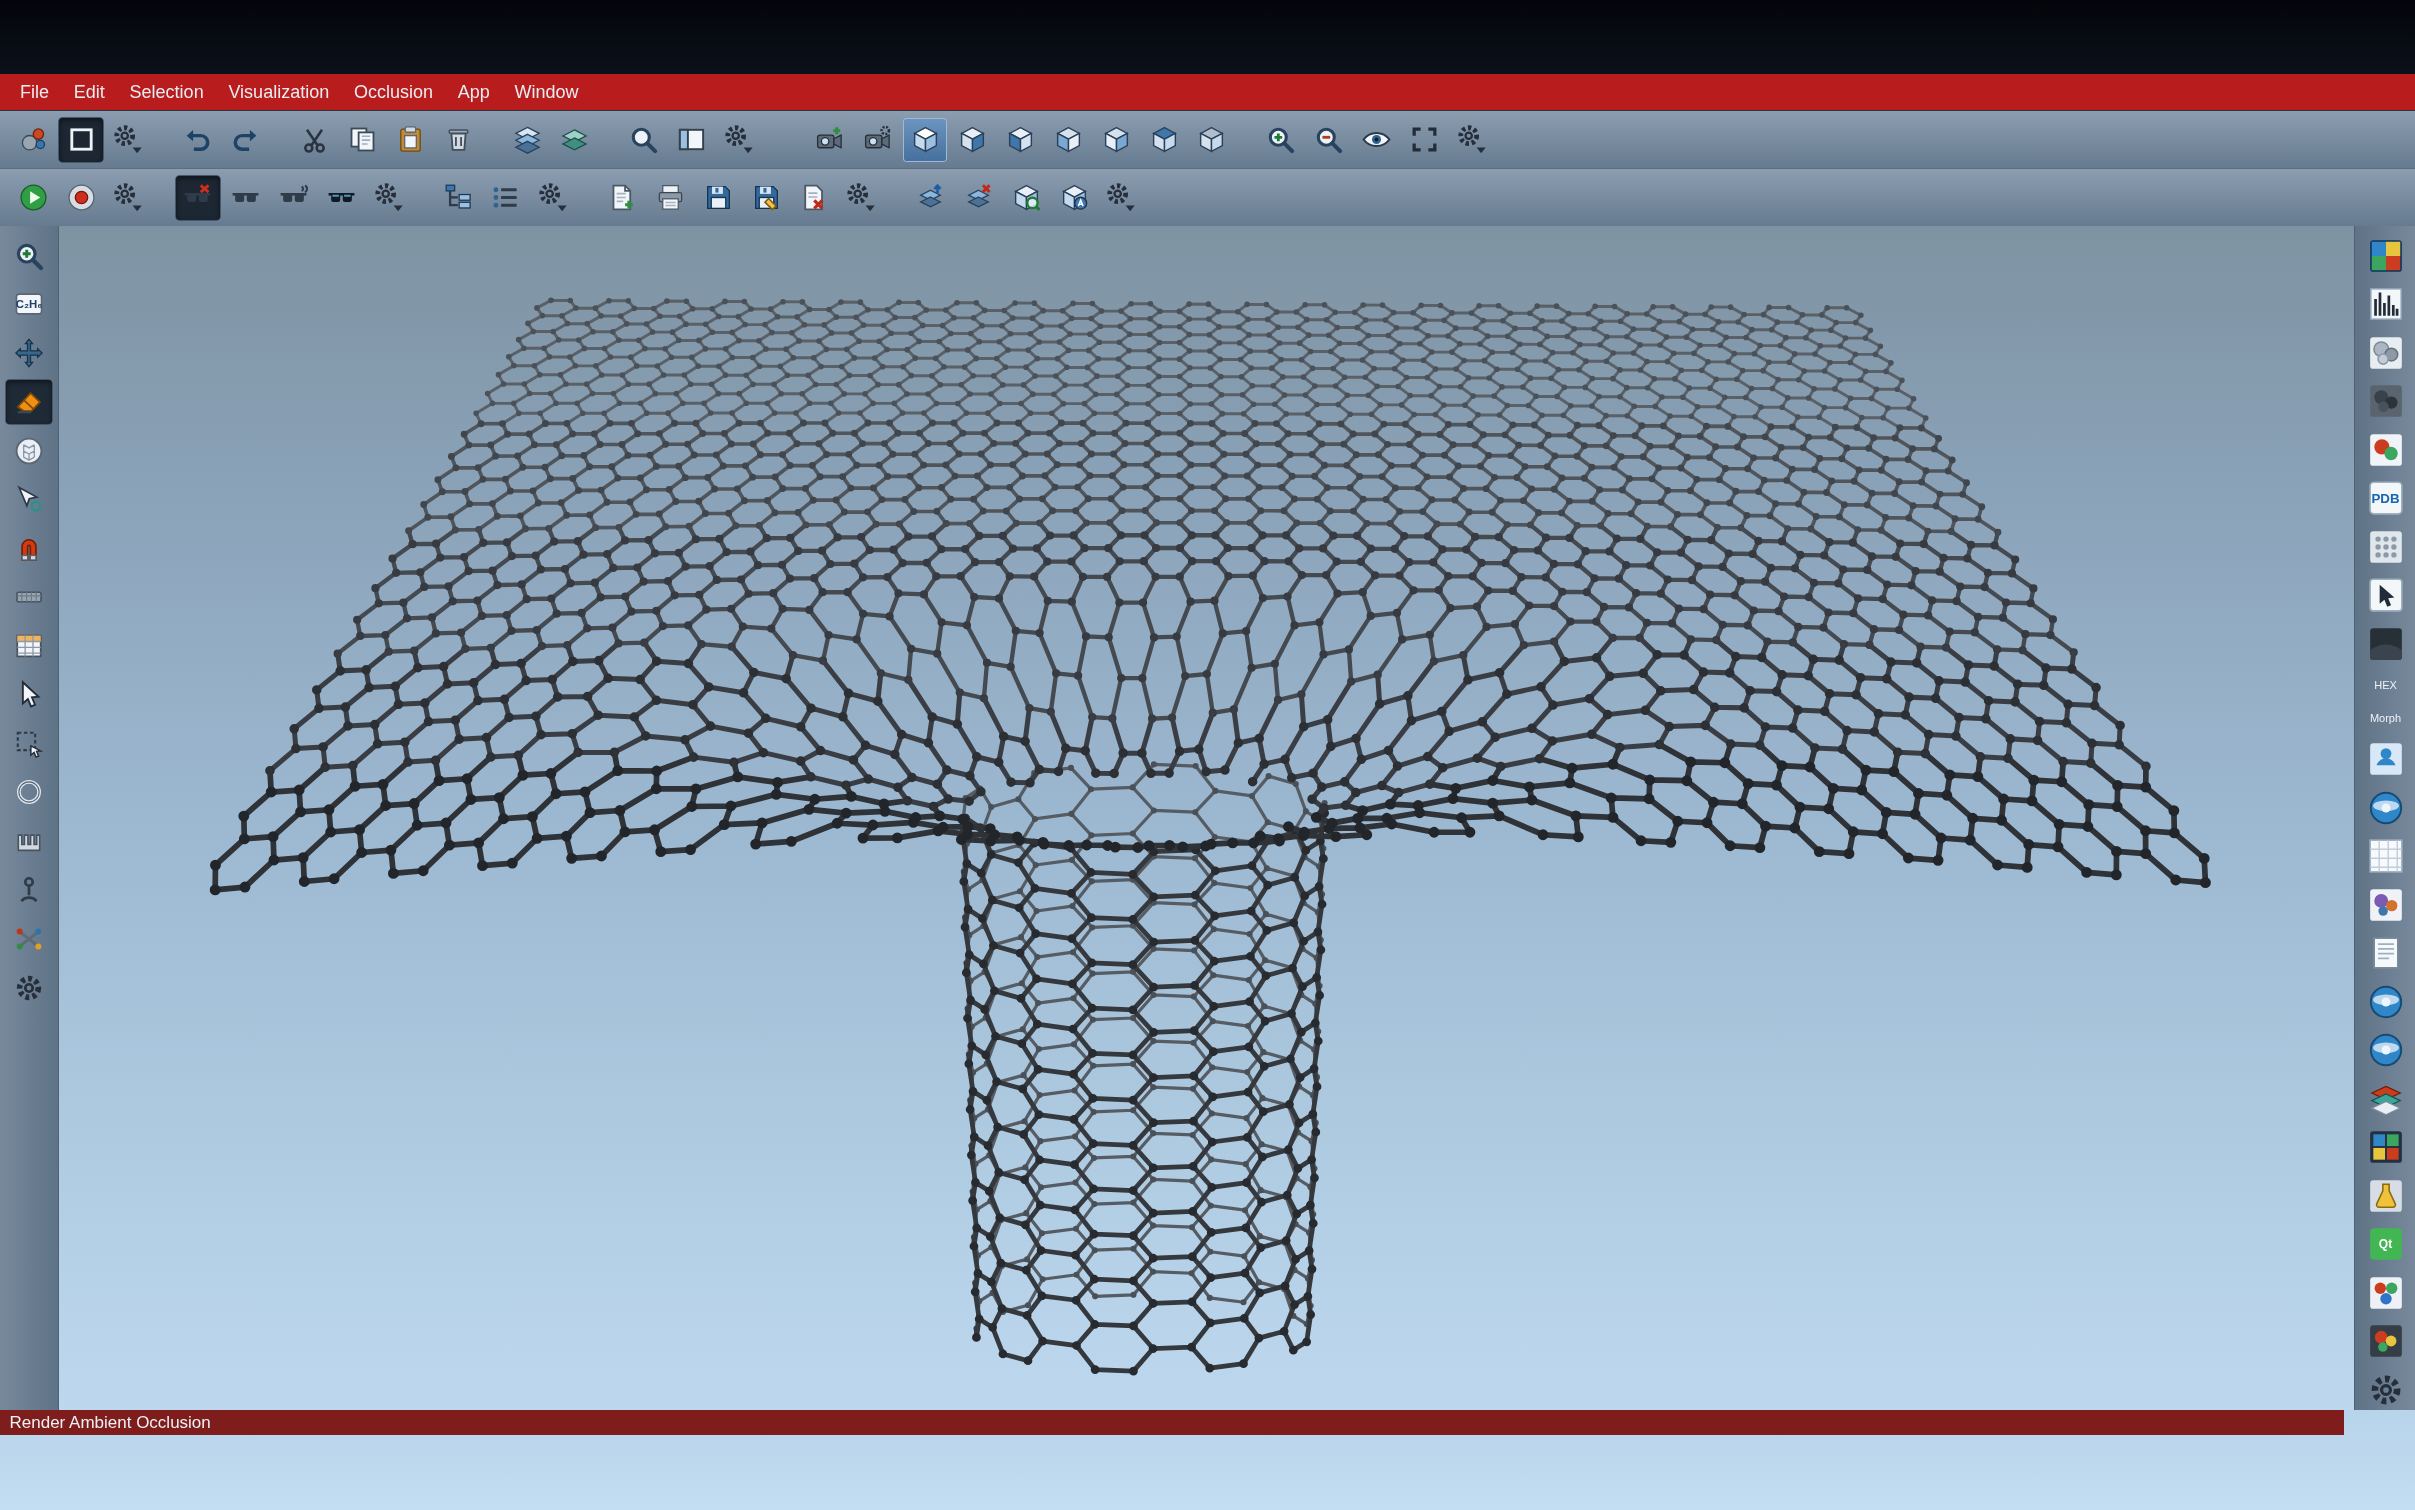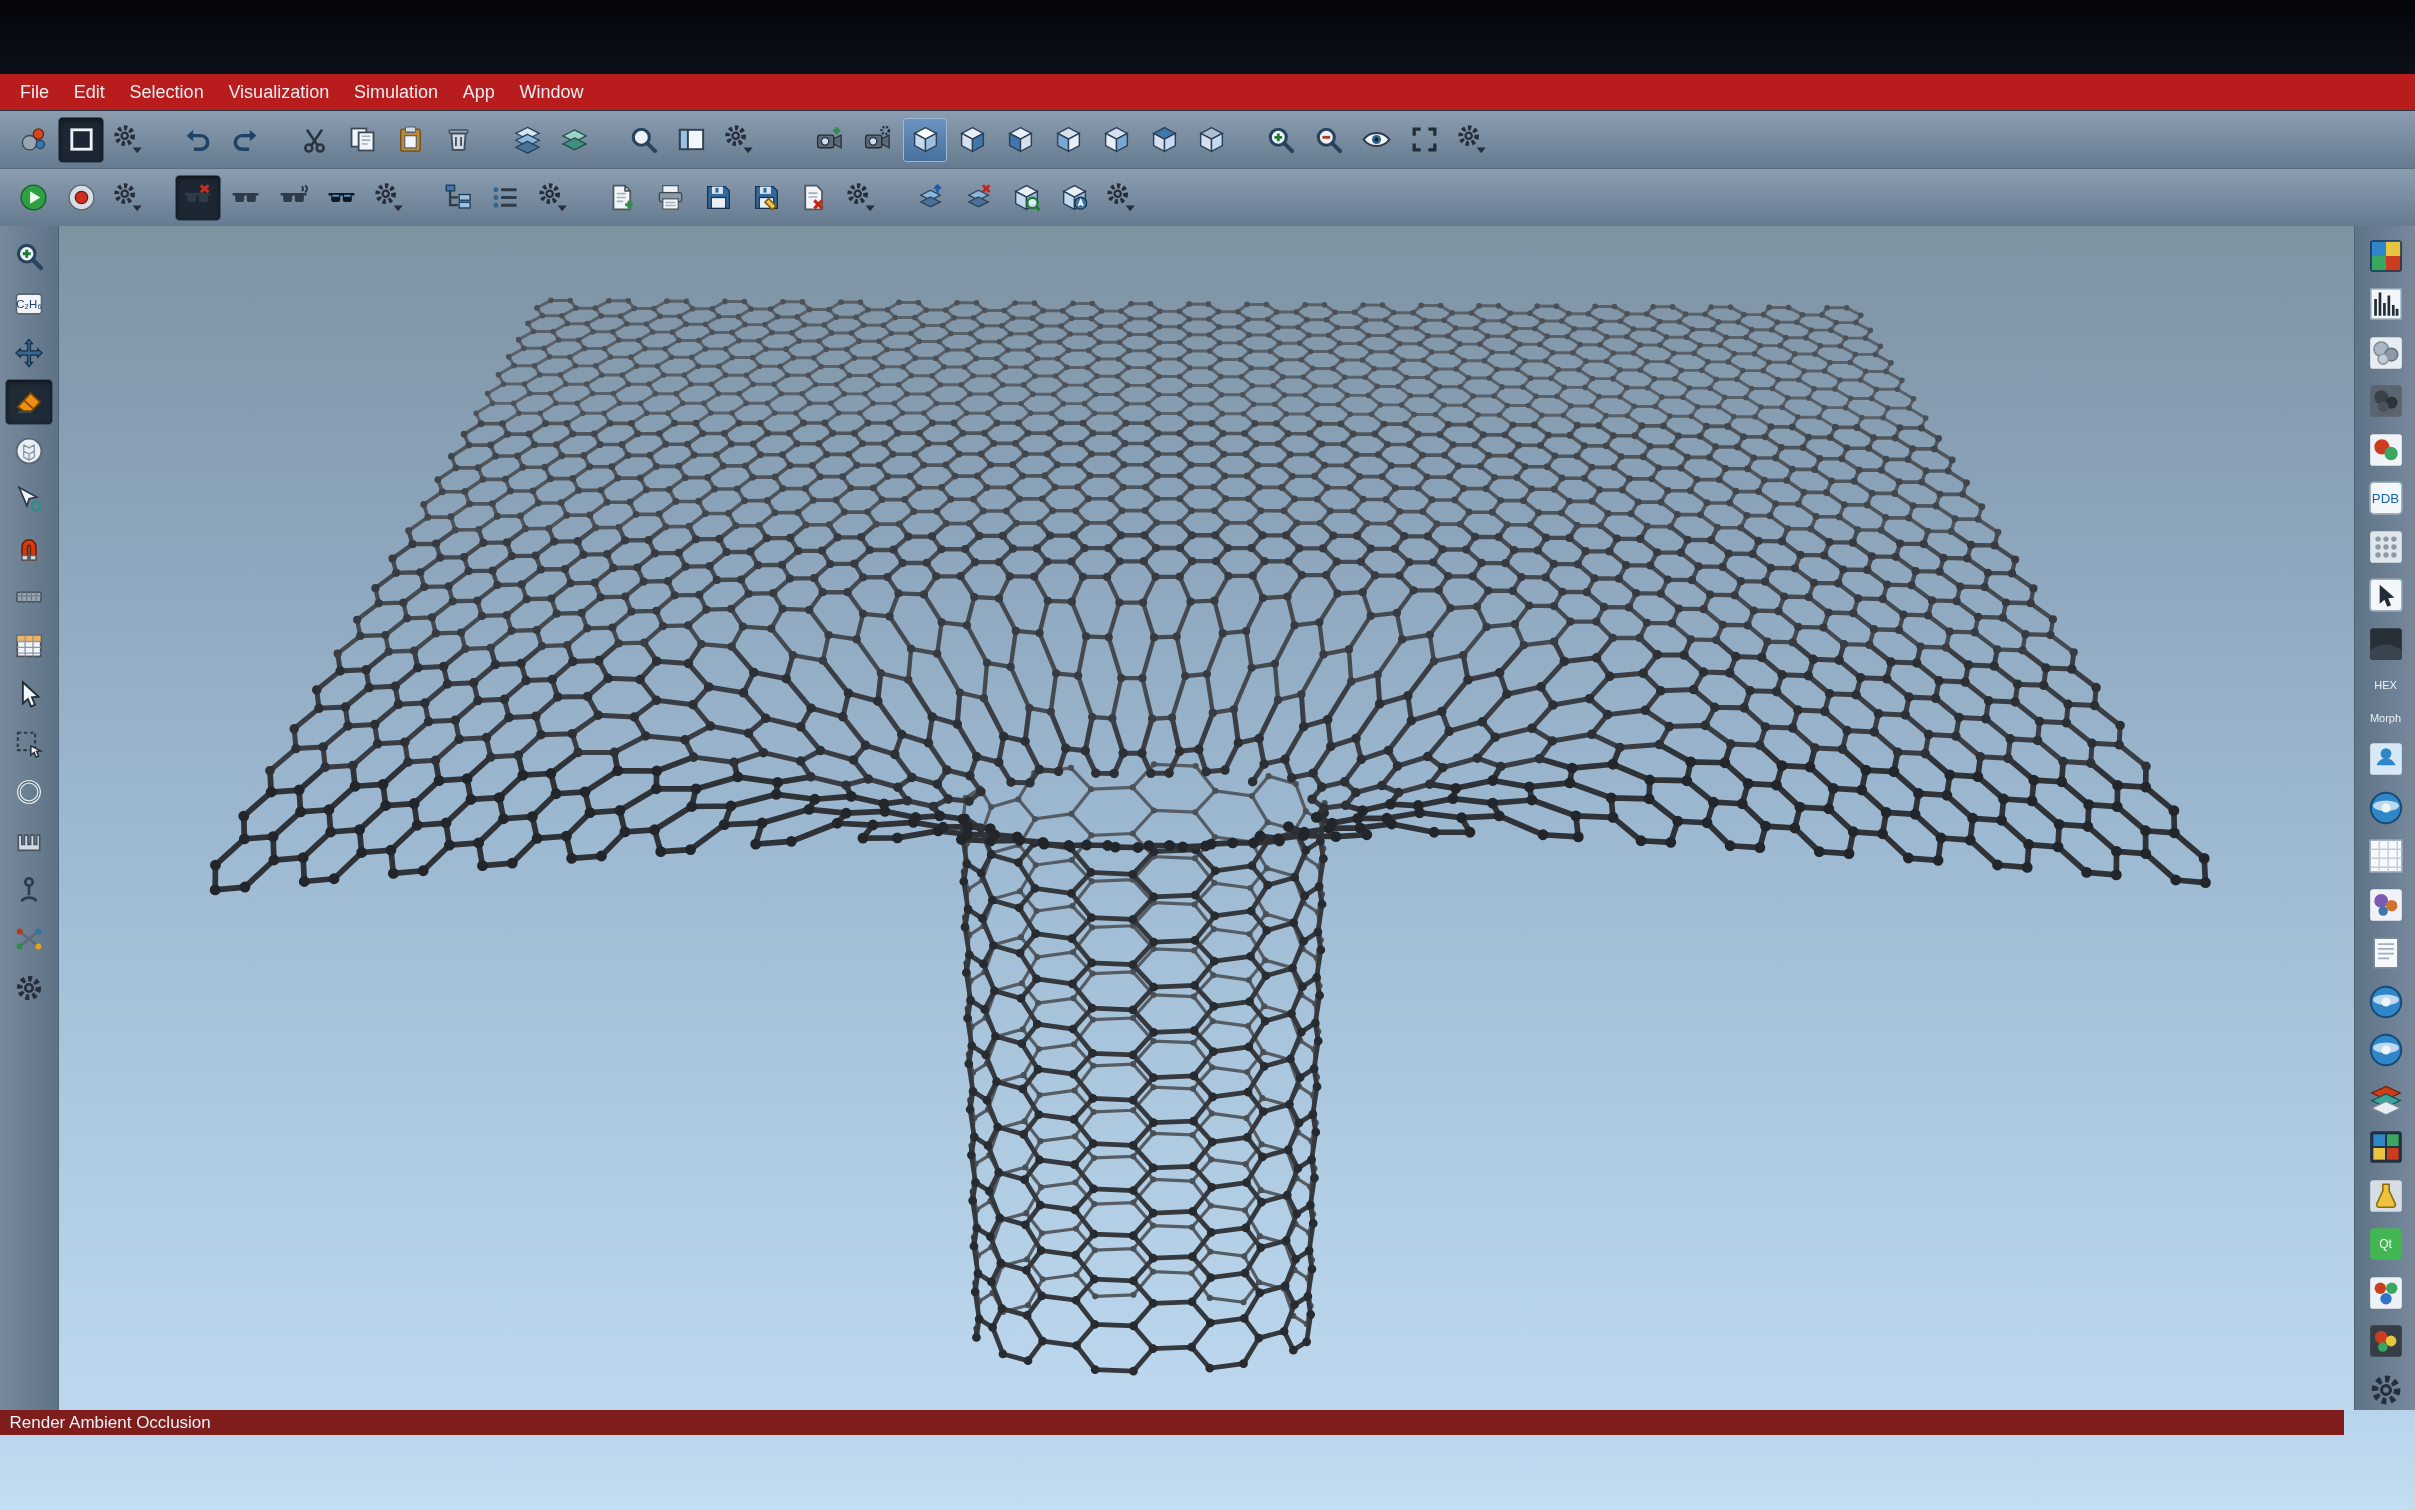--- a/index.html
+++ b/index.html
@@ -18,40 +18,40 @@
   .tb-btn.pressed{background:#1c2733;box-shadow:inset 0 1.9px 4.8px rgba(0,0,0,.55),0 0 0 1px #46586c}
   .tb-btn.selected{background:linear-gradient(#6d95c1,#456f9c);box-shadow:inset 0 0 0 1px #9db9d6}
   .leftbar{position:absolute;left:0;top:226px;width:59px;bottom:100px;background:linear-gradient(90deg,#78899c,#5f7386);display:flex;flex-direction:column;align-items:center;padding-top:7.6px;gap:4.8px;border-right:1px solid #4f6174}
   .lb-btn{position:relative;width:46px;height:44px;border-radius:3.8px;display:flex;align-items:center;justify-content:center;cursor:pointer}
   .lb-btn svg{width:32px;height:32px;display:block}
   .lb-btn.pressed{background:#1f2a37;box-shadow:inset 0 1.9px 4.8px rgba(0,0,0,.55),0 0 0 1px #46586c}
   .rightbar{position:absolute;right:0;top:226px;width:62px;bottom:100px;background:linear-gradient(270deg,#78899c,#5f7386);display:flex;flex-direction:column;align-items:center;padding-top:9.5px;gap:8px;border-left:1px solid #4f6174}
   .rb-btn{position:relative;width:48px;height:45px;display:flex;align-items:center;justify-content:center;cursor:pointer}
   .rb-btn svg{width:38px;height:38px;display:block}
   .rb-text{width:100%;height:28.5px;display:flex;align-items:center;justify-content:center;color:#eef2f7;font-size:11px}
-  .icon-label{position:absolute;inset:0;display:flex;align-items:center;justify-content:center;font-weight:normal;pointer-events:none}
+  .icon-label{position:absolute;inset:0;display:flex;align-items:center;justify-content:center;font-weight:bold;pointer-events:none}
   .lbl-formula{font-size:11.4px;color:#1d4266}
   .lbl-pdb{font-size:13.3px;color:#1565b0}
   .lbl-qt{font-size:12px;color:#ffffff}
   .viewport{position:absolute;left:59px;top:226px;right:62px;bottom:100px;background:linear-gradient(180deg,#7e93a2 0%,#8aa2b8 22%,#9cb8d0 50%,#afcbe2 78%,#bdd8ee 100%)}
   .viewport svg{position:absolute;inset:0;width:100%;height:100%}
   .statusbar{position:absolute;left:0;top:1410px;width:2344px;height:25px;background:#7f1d1d;color:#edf1f6;font-size:17px;display:flex;align-items:center;padding-left:9.5px}
 </style>
 </head>
 <body>
 
 <div class="root">
   <div class="bottomfill"></div>
   <div class="titlebar"></div>
   <div class="menubar">
       <div class="menu-item">File</div>
       <div class="menu-item">Edit</div>
       <div class="menu-item">Selection</div>
       <div class="menu-item">Visualization</div>
-      <div class="menu-item">Simulation</div>
+      <div class="menu-item">Occlusion</div>
       <div class="menu-item">App</div>
       <div class="menu-item">Window</div>
     </div>
   <div class="toolbar row1">
       <div class="tb-group">
         <div class="tb-btn">
           <svg viewBox="0 0 24 24">
             <circle cx="9" cy="14.5" r="5.6" fill="#97a4b1" stroke="#3a4754"></circle>
             <circle cx="15.8" cy="7.8" r="4" fill="#cc4822" stroke="#6e2307"></circle>
             <circle cx="17.3" cy="15.8" r="3.2" fill="#3877ab" stroke="#1c4064"></circle>

